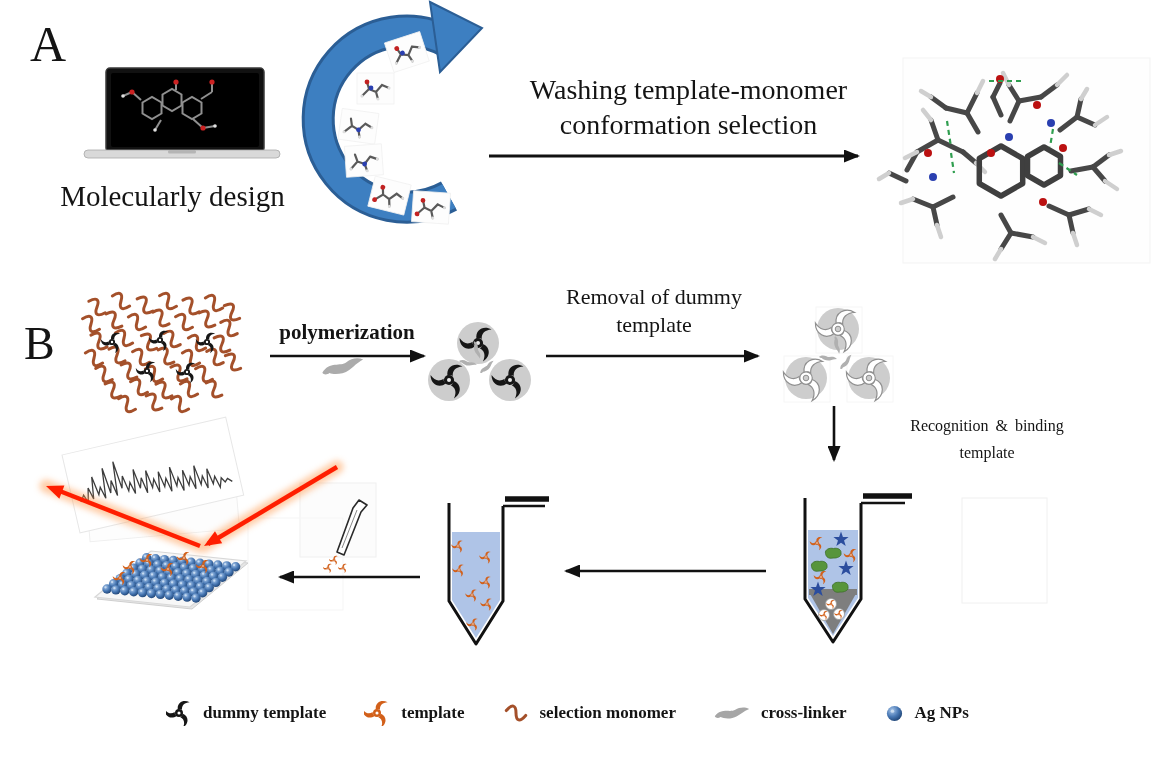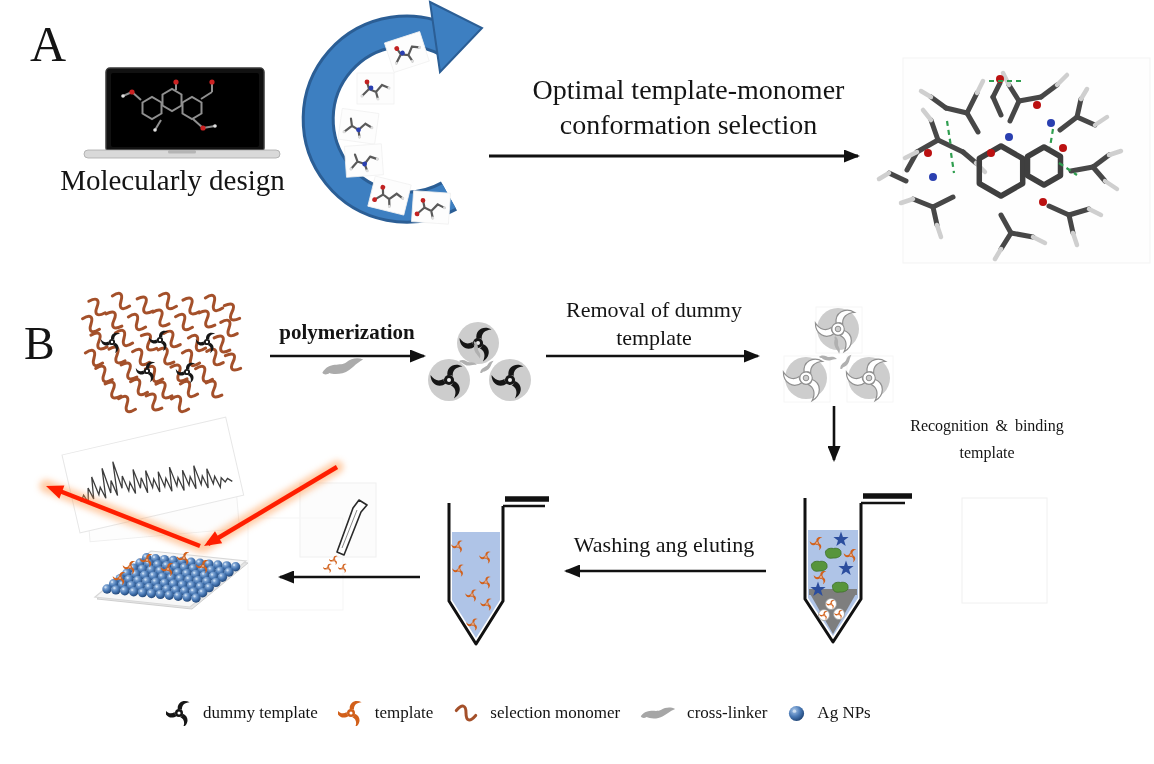--- a/index.html
+++ b/index.html
@@ -2,21 +2,21 @@
 <html><head>
 <meta charset="utf-8">
 <style>
   html,body{margin:0;padding:0;background:#ffffff;}
   .canvas{position:relative;width:1154px;height:764px;background:#fff;overflow:hidden;
           font-family:"Liberation Serif","DejaVu Serif",serif;color:#141414;}
   svg#art{position:absolute;left:0;top:0;}
   .t{position:absolute;line-height:1.15;}
   .center{text-align:center;}
   .panel-label{font-size:50px;}
-  .legend{position:absolute;left:166px;top:700px;display:flex;align-items:center;gap:20px;font-size:17px;}
+  .legend{position:absolute;left:166px;top:700px;display:flex;align-items:center;gap:38px;font-size:17px;font-weight:bold;}
   .li{display:flex;align-items:center;gap:11px;}
   .li svg{display:block;}
 </style>
 </head>
 <body>
 
 <div class="canvas">
 
 <svg id="art" width="1154" height="764" viewBox="0 0 1154 764">
   <defs>
@@ -527,37 +527,36 @@
       <line x1="200" y1="546" x2="46" y2="486"></line>
     </g>
     <line x1="337" y1="467" x2="208" y2="544" stroke="#ff1e00" stroke-width="4.5"></line>
     <line x1="200" y1="546" x2="52" y2="488" stroke="#ff1e00" stroke-width="4.5"></line>
     <polygon points="0,0 -17,-7 -17,7" fill="#ff1e00" transform="translate(204 546) rotate(149)"></polygon>
     <polygon points="0,0 -17,-7 -17,7" fill="#ff1e00" transform="translate(46 486) rotate(-159)"></polygon>
   </g>
 </svg>
 
 <div class="t panel-label" style="left:30px;top:16px;">A</div>
-<div class="t center" style="left:30px;top:164px;width:285px;font-size:29px;">Molecularly design</div>
+<div class="t center" style="left:30px;top:180px;width:285px;font-size:29px;">Molecularly design</div>
 <div class="t center" style="left:476px;top:72px;width:425px;font-size:28px;line-height:35px;">
-  <span style="display:block">Optimal template-monomer</span>
+  <span style="display:block">Washing template-monomer</span>
   <span style="display:block">conformation selection</span>
 </div>
 
 <div class="t panel-label" style="left:24px;top:318px;font-size:46px;">B</div>
 <div class="t center" style="left:258px;top:320px;width:178px;font-size:21px;font-weight:bold;">polymerization</div>
-<div class="t center" style="left:534px;top:283px;width:240px;font-size:22px;line-height:28px;margin-top:13px;">
+<div class="t center" style="left:534px;top:283px;width:240px;font-size:22px;line-height:28px;">
   <span style="display:block">Removal of dummy</span>
   <span style="display:block">template</span>
 </div>
 <div class="t center" style="left:842px;top:412px;width:290px;font-size:16px;line-height:27px;word-spacing:3px;">
   <span style="display:block">Recognition &amp; binding</span>
   <span style="display:block">template</span>
 </div>
-<div class="t center" style="left:550px;top:532px;width:228px;font-size:22px;">Washing ang eluting</div>
 
 <div class="legend">
   <div class="li">
     <svg width="26" height="26" viewBox="0 0 44 44">
           <use href="#pwg" style="color:#161616"></use>
         </svg>
     <span>dummy template</span>
   </div>
   <div class="li">
     <svg width="26" height="26" viewBox="0 0 44 44">

